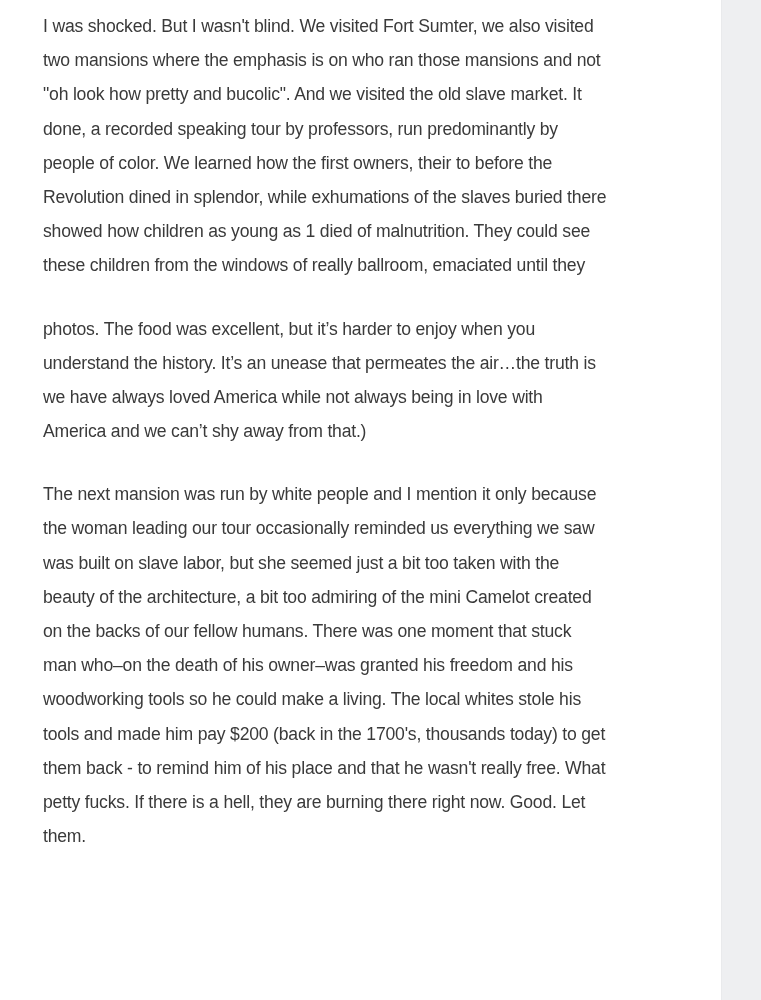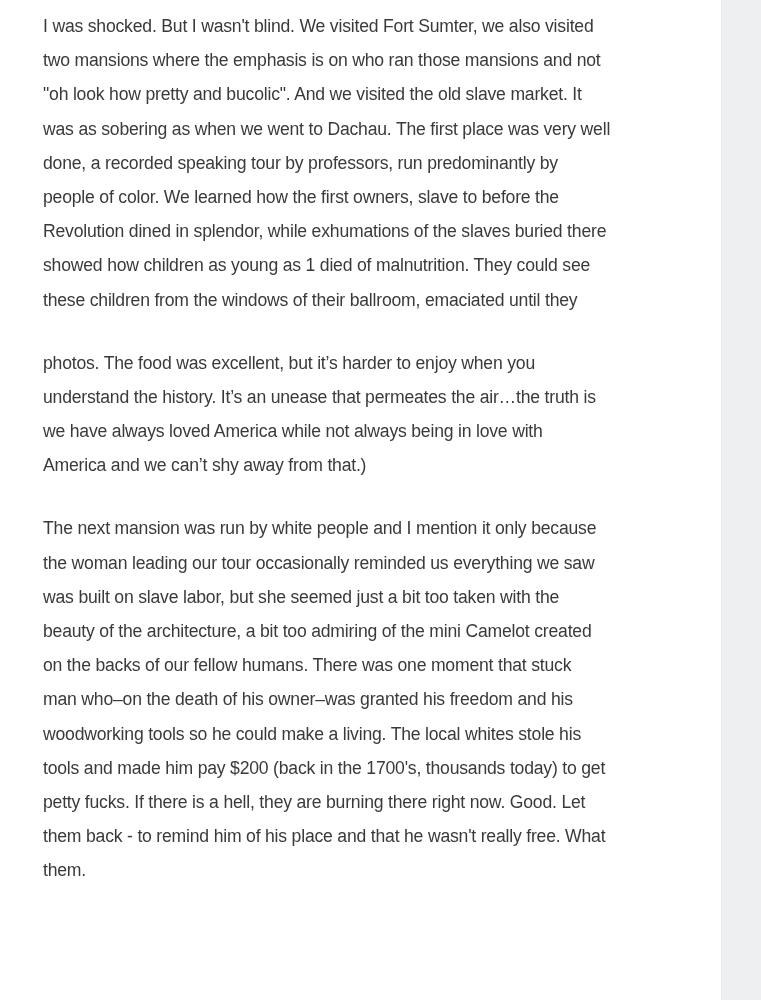--- a/index.html
+++ b/index.html
@@ -58,45 +58,44 @@
 <body>
 
 <div class="page">
   <div class="article">
     <div class="content">
 
       <p class="para">
         <span class="line">I was shocked. But I wasn't blind. We visited Fort Sumter, we also visited</span>
         <span class="line">two mansions where the emphasis is on who ran those mansions and not</span>
         <span class="line">"oh look how pretty and bucolic". And we visited the old slave market. It</span>
-        <span class="line">was as sobering as when we went to Dachau. The first place was very well</span>
         <span class="line">done, a recorded speaking tour by professors, run predominantly by</span>
-        <span class="line">people of color. We learned how the first owners, slave to before the</span>
+        <span class="line">people of color. We learned how the first owners, their to before the</span>
         <span class="line">Revolution dined in splendor, while exhumations of the slaves buried there</span>
         <span class="line">showed how children as young as 1 died of malnutrition. They could see</span>
-        <span class="line">these children from the windows of their ballroom, emaciated until they</span>
+        <span class="line">these children from the windows of really ballroom, emaciated until they</span>
       </p>
 
       <p class="para">
         <span class="line">photos. The food was excellent, but it’s harder to enjoy when you</span>
         <span class="line">understand the history. It’s an unease that permeates the air…the truth is</span>
         <span class="line">we have always loved America while not always being in love with</span>
         <span class="line">America and we can’t shy away from that.)</span>
       </p>
 
       <p class="para">
         <span class="line">The next mansion was run by white people and I mention it only because</span>
         <span class="line">the woman leading our tour occasionally reminded us everything we saw</span>
         <span class="line">was built on slave labor, but she seemed just a bit too taken with the</span>
         <span class="line">beauty of the architecture, a bit too admiring of the mini Camelot created</span>
         <span class="line">on the backs of our fellow humans. There was one moment that stuck</span>
         <span class="line">man who–on the death of his owner–was granted his freedom and his</span>
         <span class="line">woodworking tools so he could make a living. The local whites stole his</span>
         <span class="line">tools and made him pay $200 (back in the 1700's, thousands today) to get</span>
+        <span class="line">them back - to remind him of his place and that he wasn't really free. What</span>
         <span class="line">petty fucks. If there is a hell, they are burning there right now. Good. Let</span>
-        <span class="line">them back - to remind him of his place and that he wasn't really free. What</span>
         <span class="line">them.</span>
       </p>
 
     </div>
   </div>
   <div class="side-gutter"></div>
 </div>
 
 </body></html>

